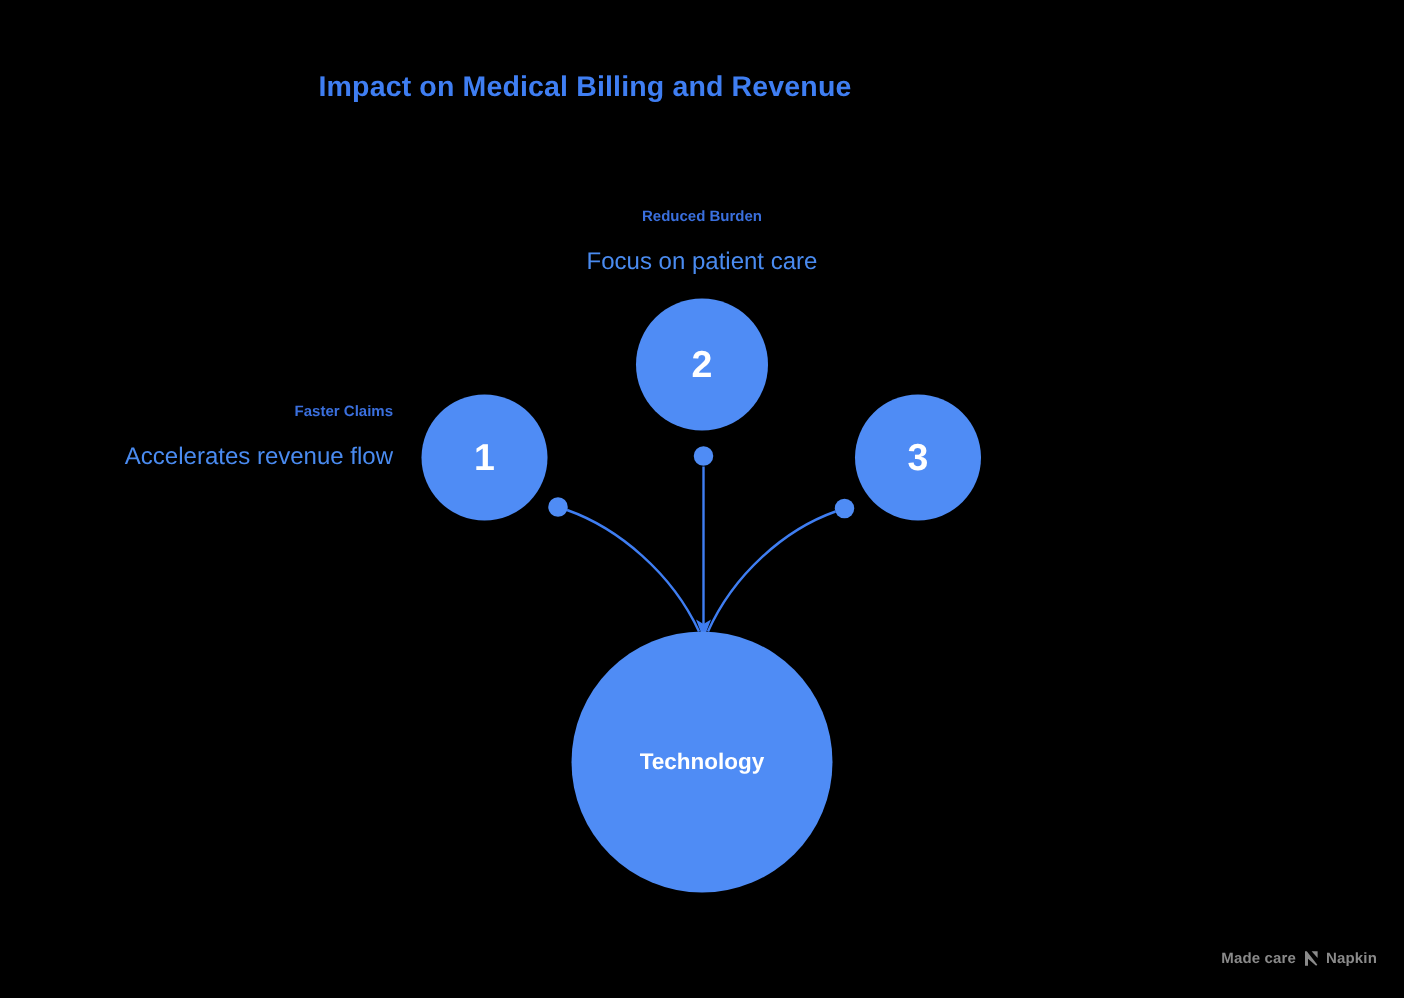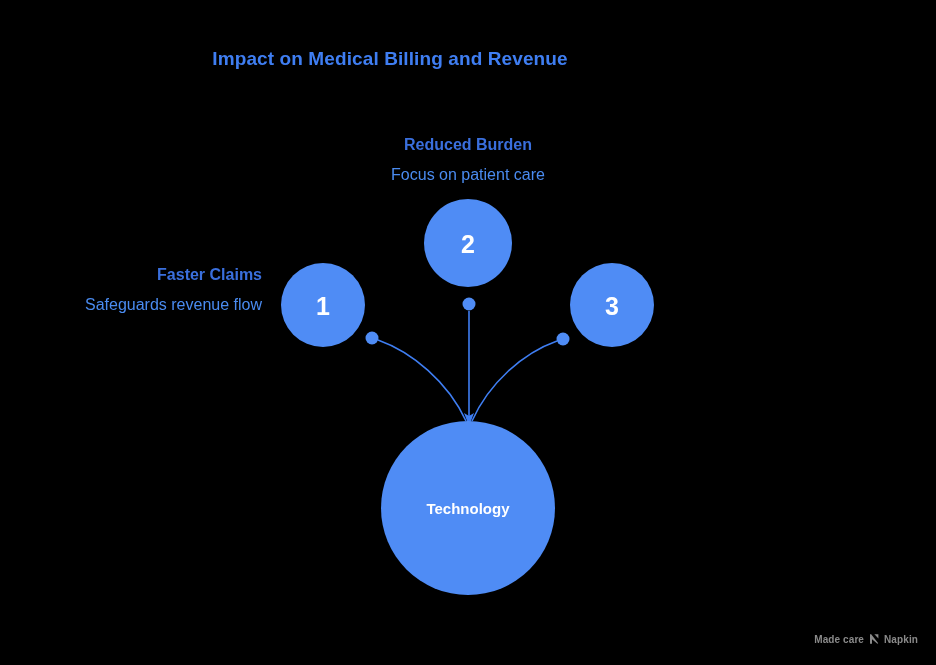--- a/index.html
+++ b/index.html
@@ -58,21 +58,21 @@
   .node-center-text {
     font-size: 15px;
   }
 
   
   .caption {
     position: absolute;
     white-space: nowrap;
   }
   .caption .cap-title {
-    font-size: 16px;
+    font-size: 10px;
     font-weight: bold;
     color: #3a6fdd;
     line-height: 18px;
   }
   .caption .cap-sub {
     font-size: 16px;
     font-weight: normal;
     color: #4a8bf0;
     line-height: 18px;
     margin-top: 12px;
@@ -134,21 +134,21 @@
   </svg>
 
   <div class="node-label node-num" style="left:323px; top:306px;">1</div>
   <div class="node-label node-num" style="left:468px; top:244px;">2</div>
   <div class="node-label node-num" style="left:612px; top:306px;">3</div>
 
   <div class="node-label node-center-text" style="left:468px; top:508px;">Technology</div>
 
   <div class="caption align-right" id="cap-1">
     <div class="cap-title">Faster Claims</div>
-    <div class="cap-sub">Safeguards revenue flow</div>
+    <div class="cap-sub">Accelerates revenue flow</div>
   </div>
 
   <div class="caption align-center" id="cap-2">
     <span class="cap-title">Reduced Burden</span>
     <span class="cap-sub">Focus on patient care</span>
   </div>
 
 
   <div class="watermark">
     <span>Made care</span>

